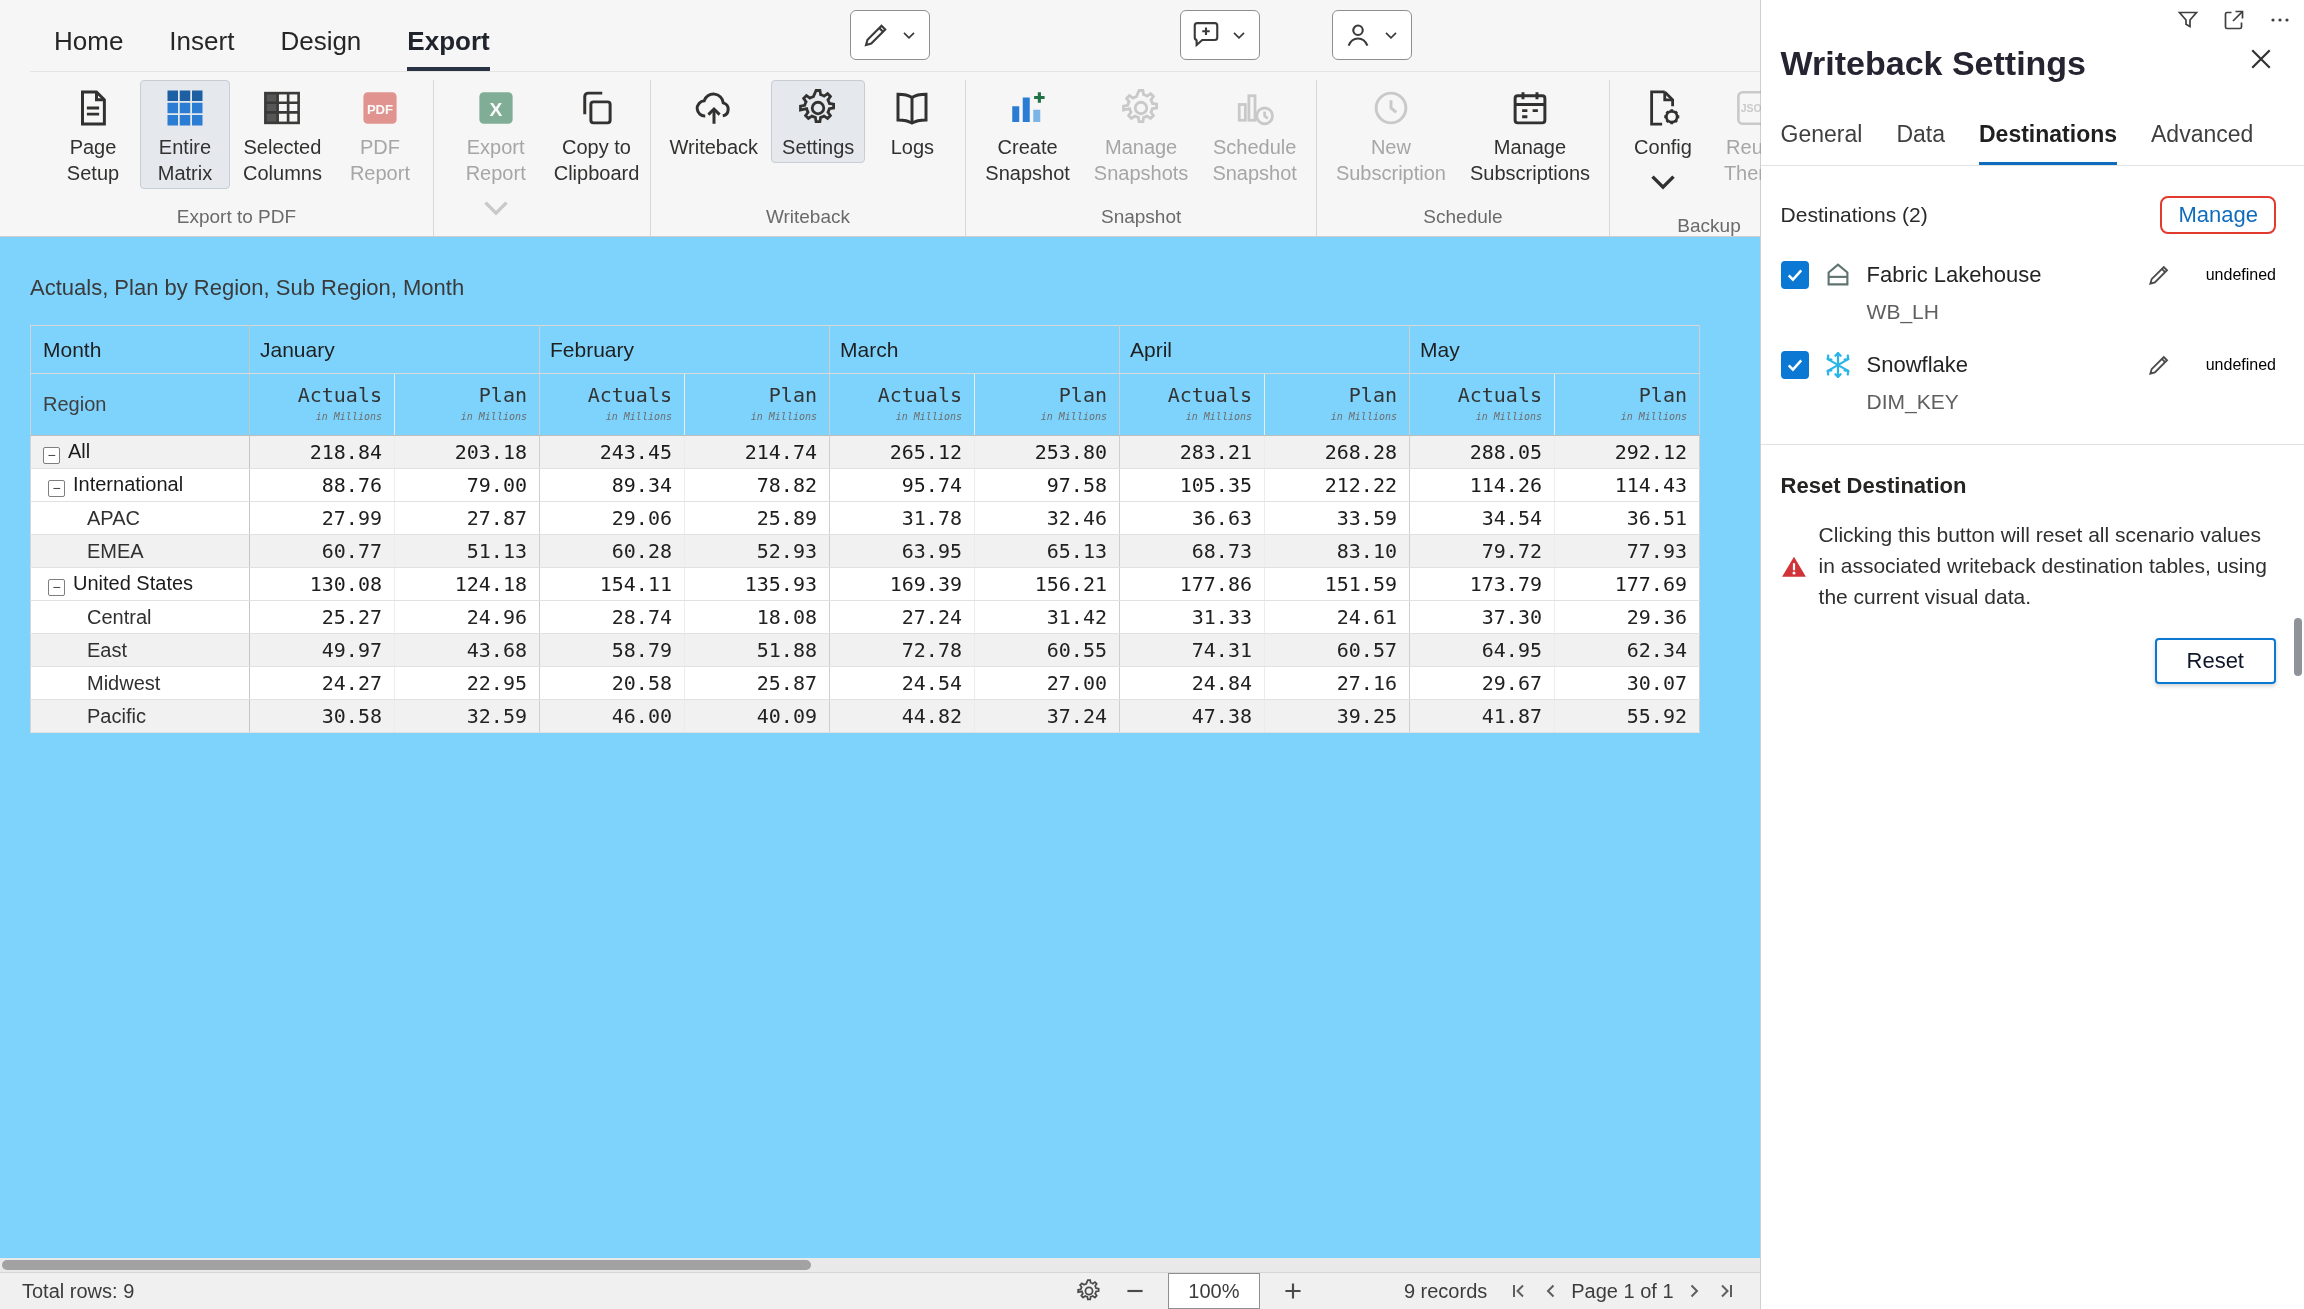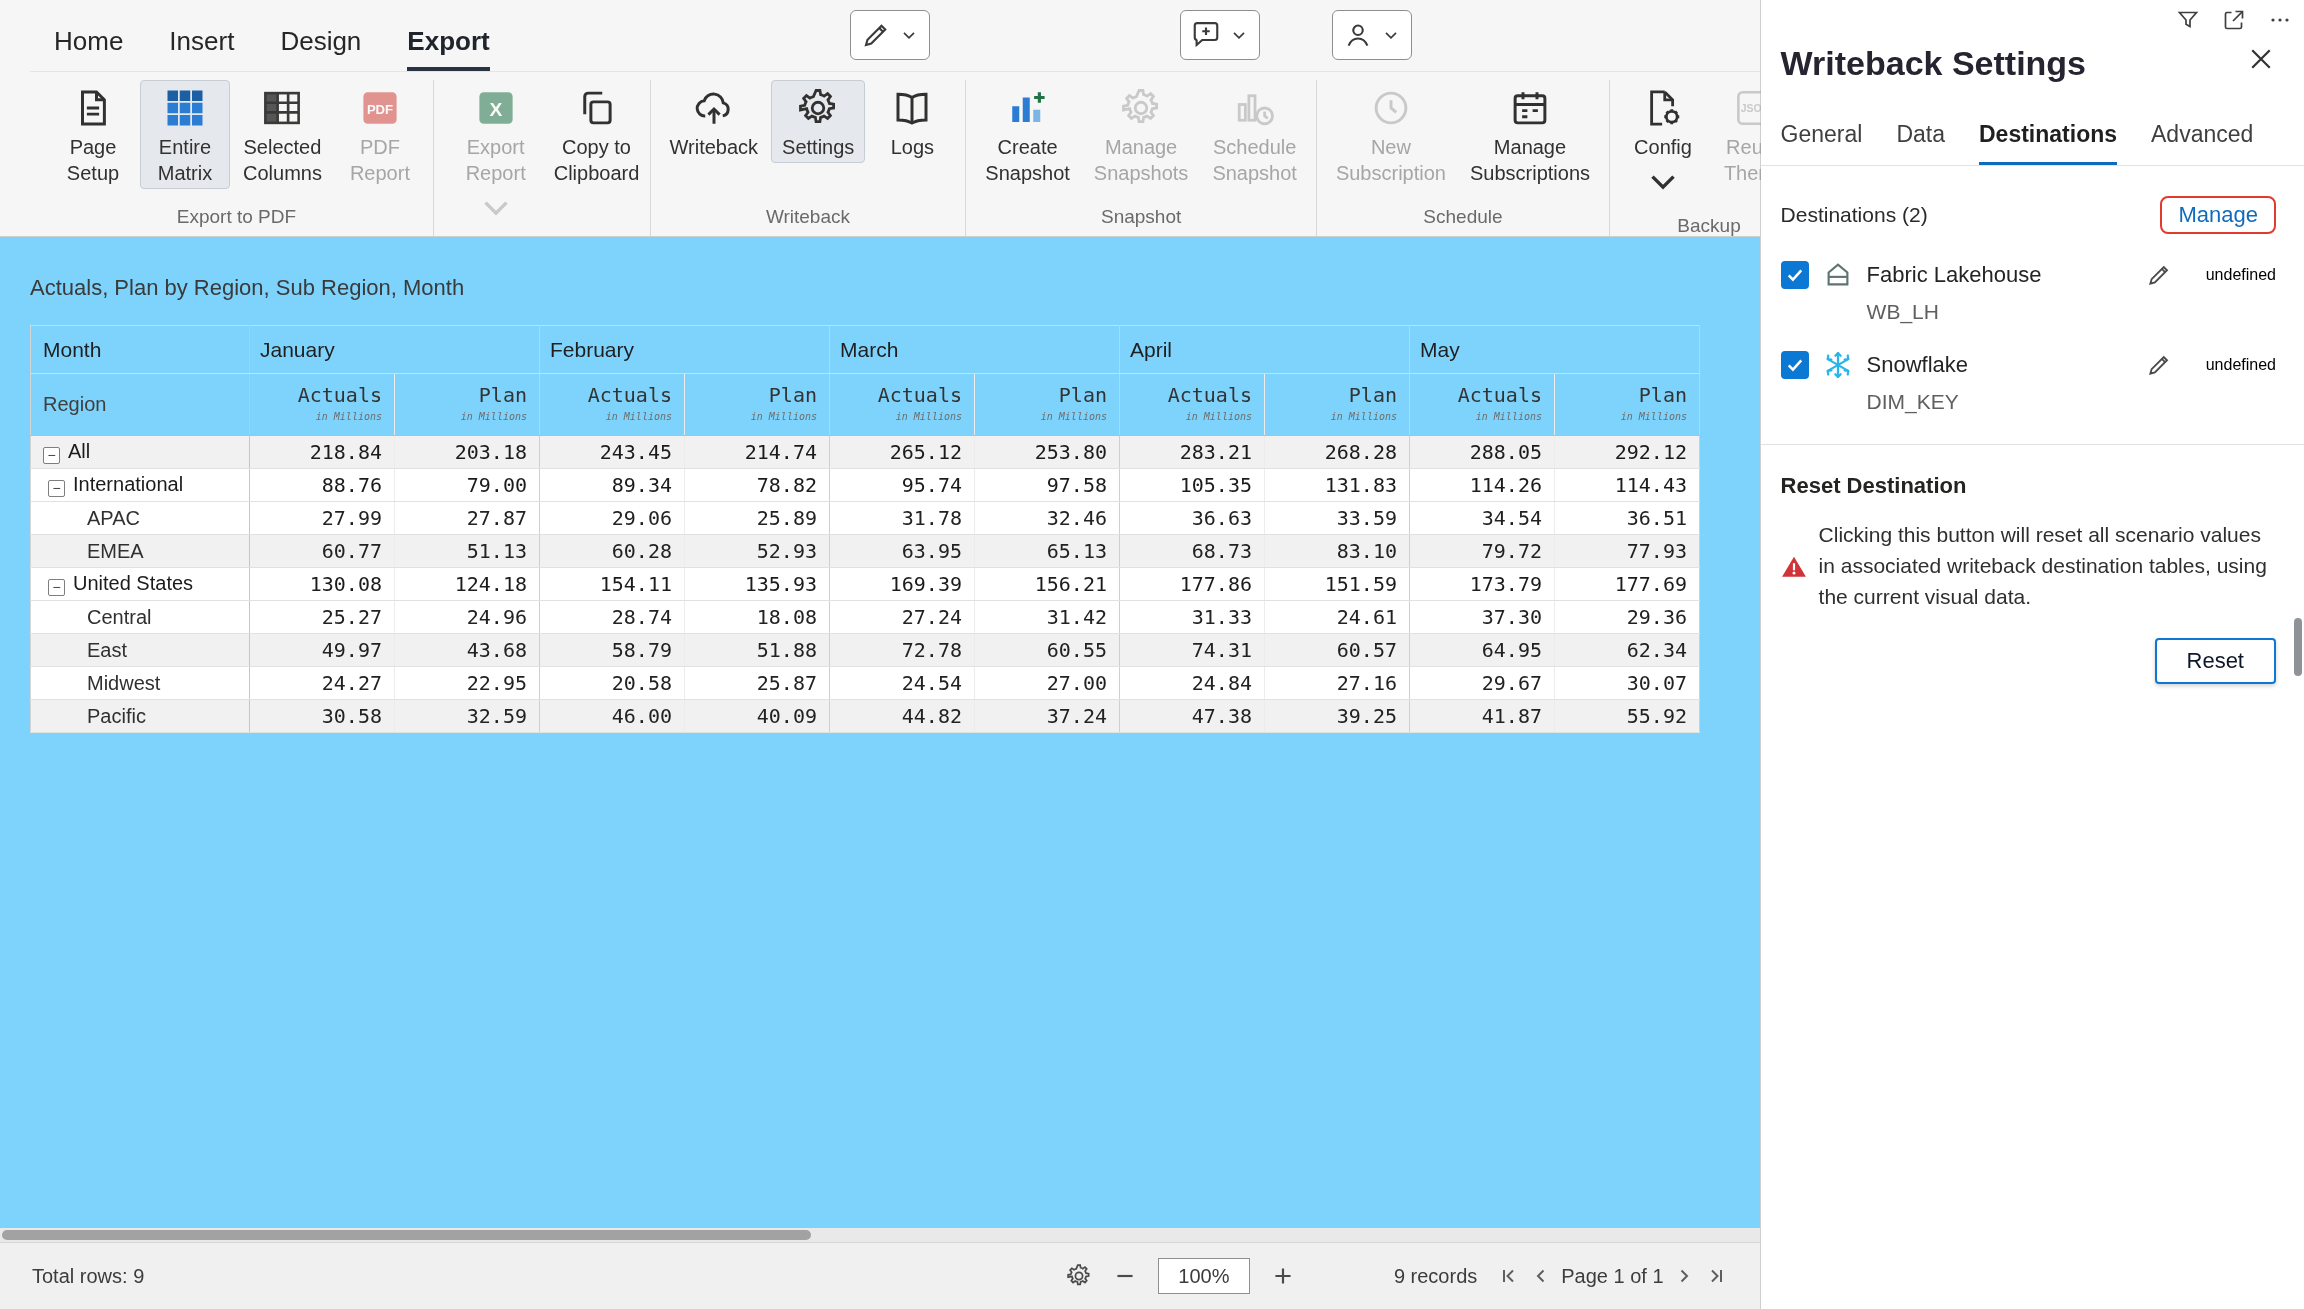--- a/index.html
+++ b/index.html
@@ -58,22 +58,22 @@
   tr.tot td { font-weight: 700; color: #1b1b1b; }
   td.num { font-family: "DejaVu Sans Mono", monospace; font-size: 20px; color: #222; text-align: right; padding-right: 12px; border-right: 1px solid #ececec; }
   .gb { border-right: 1px solid #cfcfcf !important; }
   .cbox { display: inline-flex; width: 17px; height: 17px; border: 1px solid #7e7e7e; border-radius: 2px; background: #fff;
     align-items: center; justify-content: center; font-size: 14px; font-weight: 400; color: #444; margin-right: 8px; vertical-align: -2px; line-height: 1; }
 
   .hscroll { position: absolute; left: 0; right: 0; bottom: 0; height: 14px; background: #e9e9e9; }
   .hthumb { position: absolute; left: 2px; top: 2px; height: 10px; width: 46%; background: #a2a2a2; border-radius: 5px; }
 
   
-  .status-bar { height: 67px; background: #f0f0f0; border-top: 1px solid #d6d6d6; display: flex; align-items: center;
-    gap: 20px; padding: 0 32px; font-size: 20px; color: #3c3c3c; }
+  .status-bar { height: 37px; background: #f0f0f0; border-top: 1px solid #d6d6d6; display: flex; align-items: center;
+    gap: 20px; padding: 0 22px; font-size: 20px; color: #3c3c3c; }
   .sb-spacer { flex: 1 1 auto; }
   .sb-gap { width: 58px; }
   .sb-ic svg { width: 26px; height: 26px; color: #4a4a4a; }
   .zoom-box { width: 92px; height: 36px; border: 1px solid #8f8f8f; background: #fff; display: flex; align-items: center; justify-content: center; }
   .pg { display: flex; align-items: center; gap: 8px; }
   .pg .ic svg { width: 24px; height: 24px; color: #5e5e5e; }
 
   
   .panel { width: 574px; background: #fff; position: relative; }
   .vh-icons { position: absolute; top: 8px; right: 12px; display: flex; gap: 22px; }
@@ -500,21 +500,21 @@
             </tr>
             <tr class="tot">
               <td class="lbl lv1"><span class="cbox">−</span><span>International</span></td>
               <td class="num">88.76</td>
               <td class="num gb">79.00</td>
               <td class="num">89.34</td>
               <td class="num gb">78.82</td>
               <td class="num">95.74</td>
               <td class="num gb">97.58</td>
               <td class="num">105.35</td>
-              <td class="num gb">131.83</td>
+              <td class="num gb">212.22</td>
               <td class="num">114.26</td>
               <td class="num gb">114.43</td>
             </tr>
             <tr class="">
               <td class="lbl lv2"><span>APAC</span></td>
               <td class="num">27.99</td>
               <td class="num gb">27.87</td>
               <td class="num">29.06</td>
               <td class="num gb">25.89</td>
               <td class="num">31.78</td>

